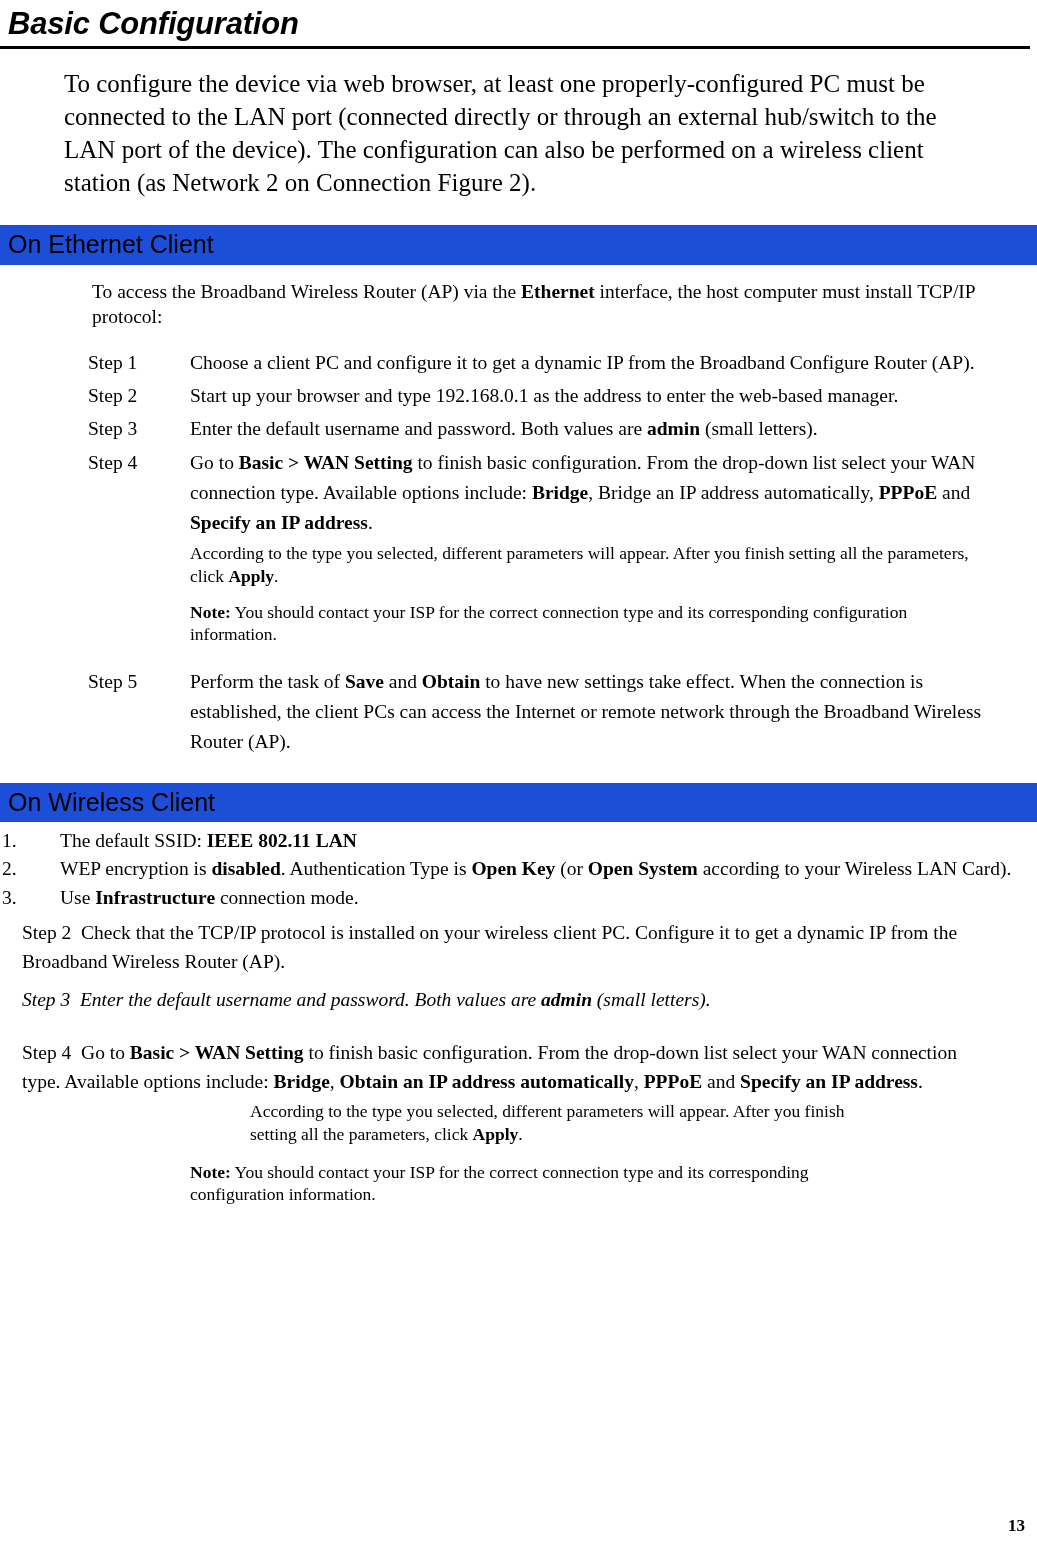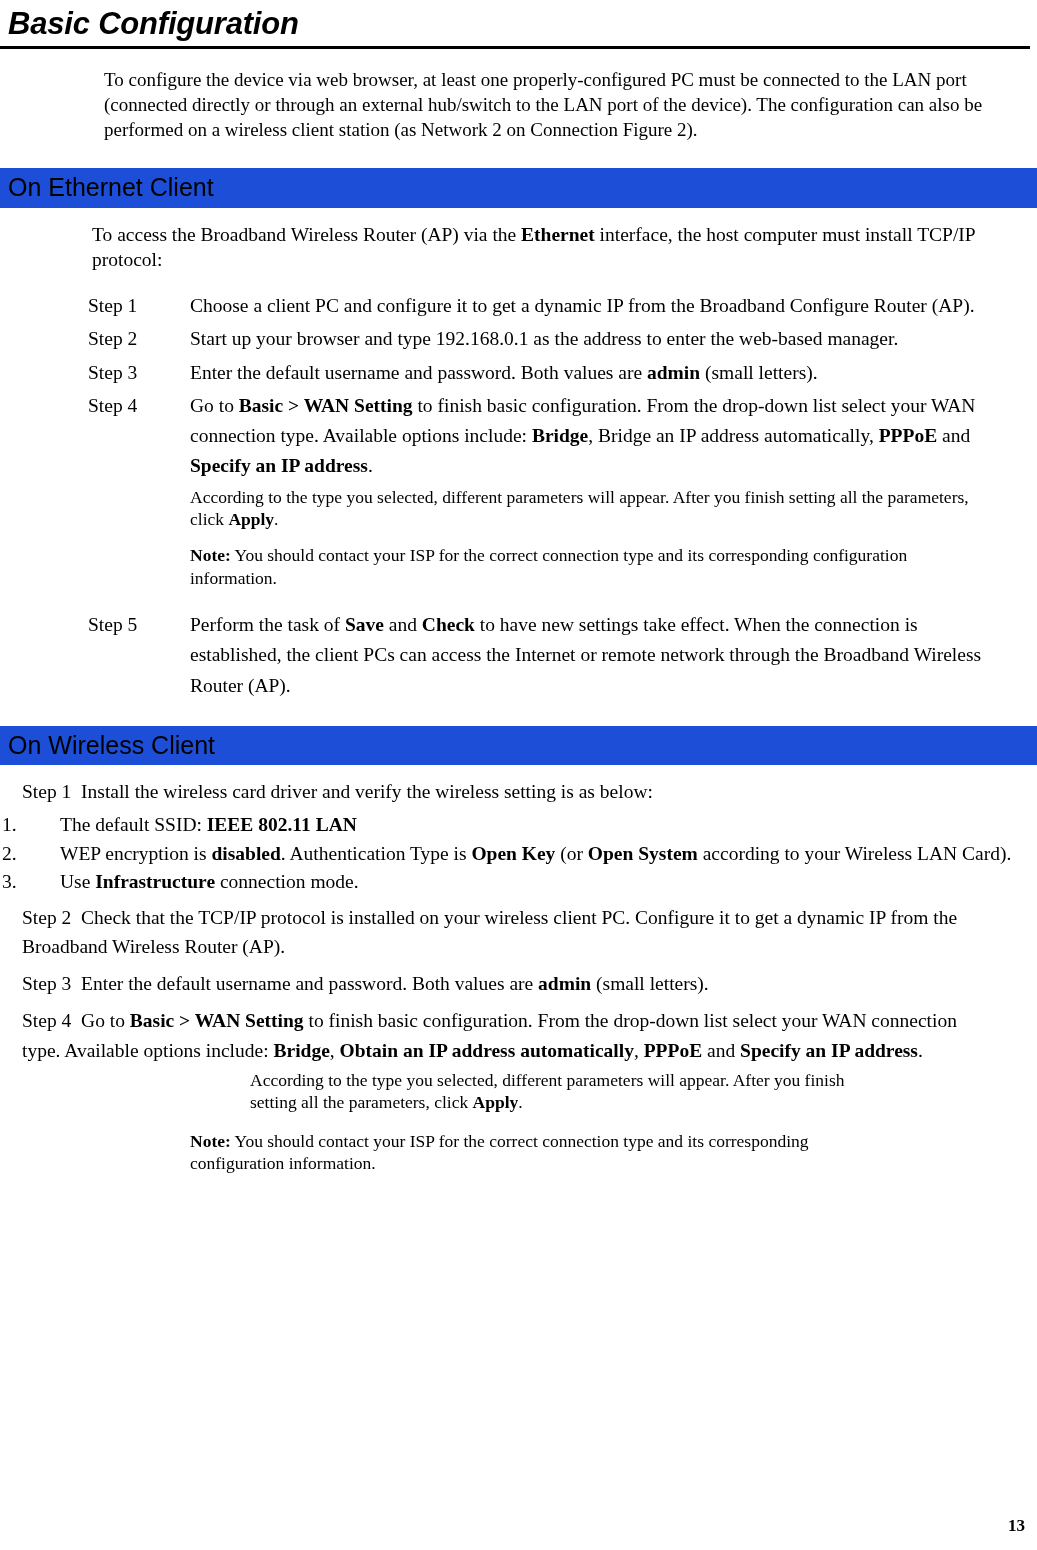--- a/index.html
+++ b/index.html
@@ -33,23 +33,23 @@
     font-style: italic;
   }
   .title-rule {
     border-bottom: 3px solid #000;
     margin: 0 0 0 0;
     width: 1030px;
   }
 
   
   .intro {
-    font-size: 19px;
+    font-size: 25px;
     line-height: 1.32;
-    margin: 18px 0 0 104px;
+    margin: 18px 0 0 64px;
     width: 900px;
   }
 
   
   .section-bar {
     background: #1d4ed8;
     font-family: "Liberation Sans", sans-serif;
     font-size: 25px;
     line-height: 1.38;
     padding: 2px 16px 3px 8px;
@@ -186,32 +186,28 @@
           <span>According to the type you selected, different parameters will appear. After you finish setting all the parameters, click </span><b>Apply</b><span>.</span>
         </div>
         <div class="note-par">
           <b>Note:</b><span> You should contact your ISP for the correct connection type and its corresponding configuration information.</span>
         </div>
       </td>
     </tr>
     <tr>
       <td class="label" style="padding-top:18px">Step 5</td>
       <td class="content" style="padding-top:18px">
-        <span>Perform the task of </span><b>Save</b><span> and </span><b>Check</b><span> to have new settings take effect. When the connection is established, the client PCs can access the Internet or remote network through the Broadband Wireless Router (AP).</span>
+        <span>Perform the task of </span><b>Save</b><span> and </span><b>Obtain</b><span> to have new settings take effect. When the connection is established, the client PCs can access the Internet or remote network through the Broadband Wireless Router (AP).</span>
       </td>
     </tr>
   </tbody>
     </table>
 
   <div class="section-bar tight">On Wireless Client</div>
 
-  <div class="wstep">
-    <span class="lbl">Step 1</span>&nbsp;
-    <span>Install the wireless card driver and verify the wireless setting is as below:</span>
-  </div>
 
   <ul class="ol-list">
     <li>
       <span class="num">1.</span>
       <span class="txt"><span>The default SSID: </span><b>IEEE 802.11 LAN</b></span>
     </li>
     <li>
       <span class="num">2.</span>
       <span class="txt"><span>WEP encryption is </span><b>disabled</b><span>. Authentication Type is </span><b>Open Key</b><span> (or </span><b>Open System</b><span> according to your Wireless LAN Card).</span></span>
     </li>
@@ -219,26 +215,26 @@
       <span class="num">3.</span>
       <span class="txt"><span>Use </span><b>Infrastructure</b><span> connection mode.</span></span>
     </li>
   </ul>
 
   <div class="wstep" style="margin-top:8px; width:960px;font-family:Liberation Serif, serif;">
     <span class="lbl">Step 2</span>&nbsp;
     <span>Check that the TCP/IP protocol is installed on your wireless client PC. Configure it to get a dynamic IP from the Broadband Wireless Router (AP).</span>
   </div>
 
-  <div class="wstep" style="margin-top:8px;">
+  <div class="wstep" style="margin-top:8px;font-style:italic;">
     <span class="lbl">Step 3</span>&nbsp;
     <span>Enter the default username and password. Both values are </span><b>admin</b><span> (small letters).</span>
   </div>
 
-  <div class="wstep" style="margin-top:8px; width:950px;">
+  <div class="wstep" style="margin-top:24px; width:950px;">
     <span class="lbl">Step 4</span>&nbsp;
     <span>Go to </span><b>Basic &gt; WAN Setting</b><span> to finish basic configuration. From the drop-down list select your WAN connection type. Available options include: </span><b>Bridge</b><span>, </span><b>Obtain an IP address automatically</b><span>, </span><b>PPPoE</b><span> and </span><b>Specify an IP address</b><span>.</span>
   </div>
 
   <div class="indent-sub">
     <span>According to the type you selected, different parameters will appear. After you finish setting all the parameters, click </span><b>Apply</b><span>.</span>
   </div>
 
   <div class="indent-note">
     <b>Note:</b><span> You should contact your ISP for the correct connection type and its corresponding configuration information.</span>

